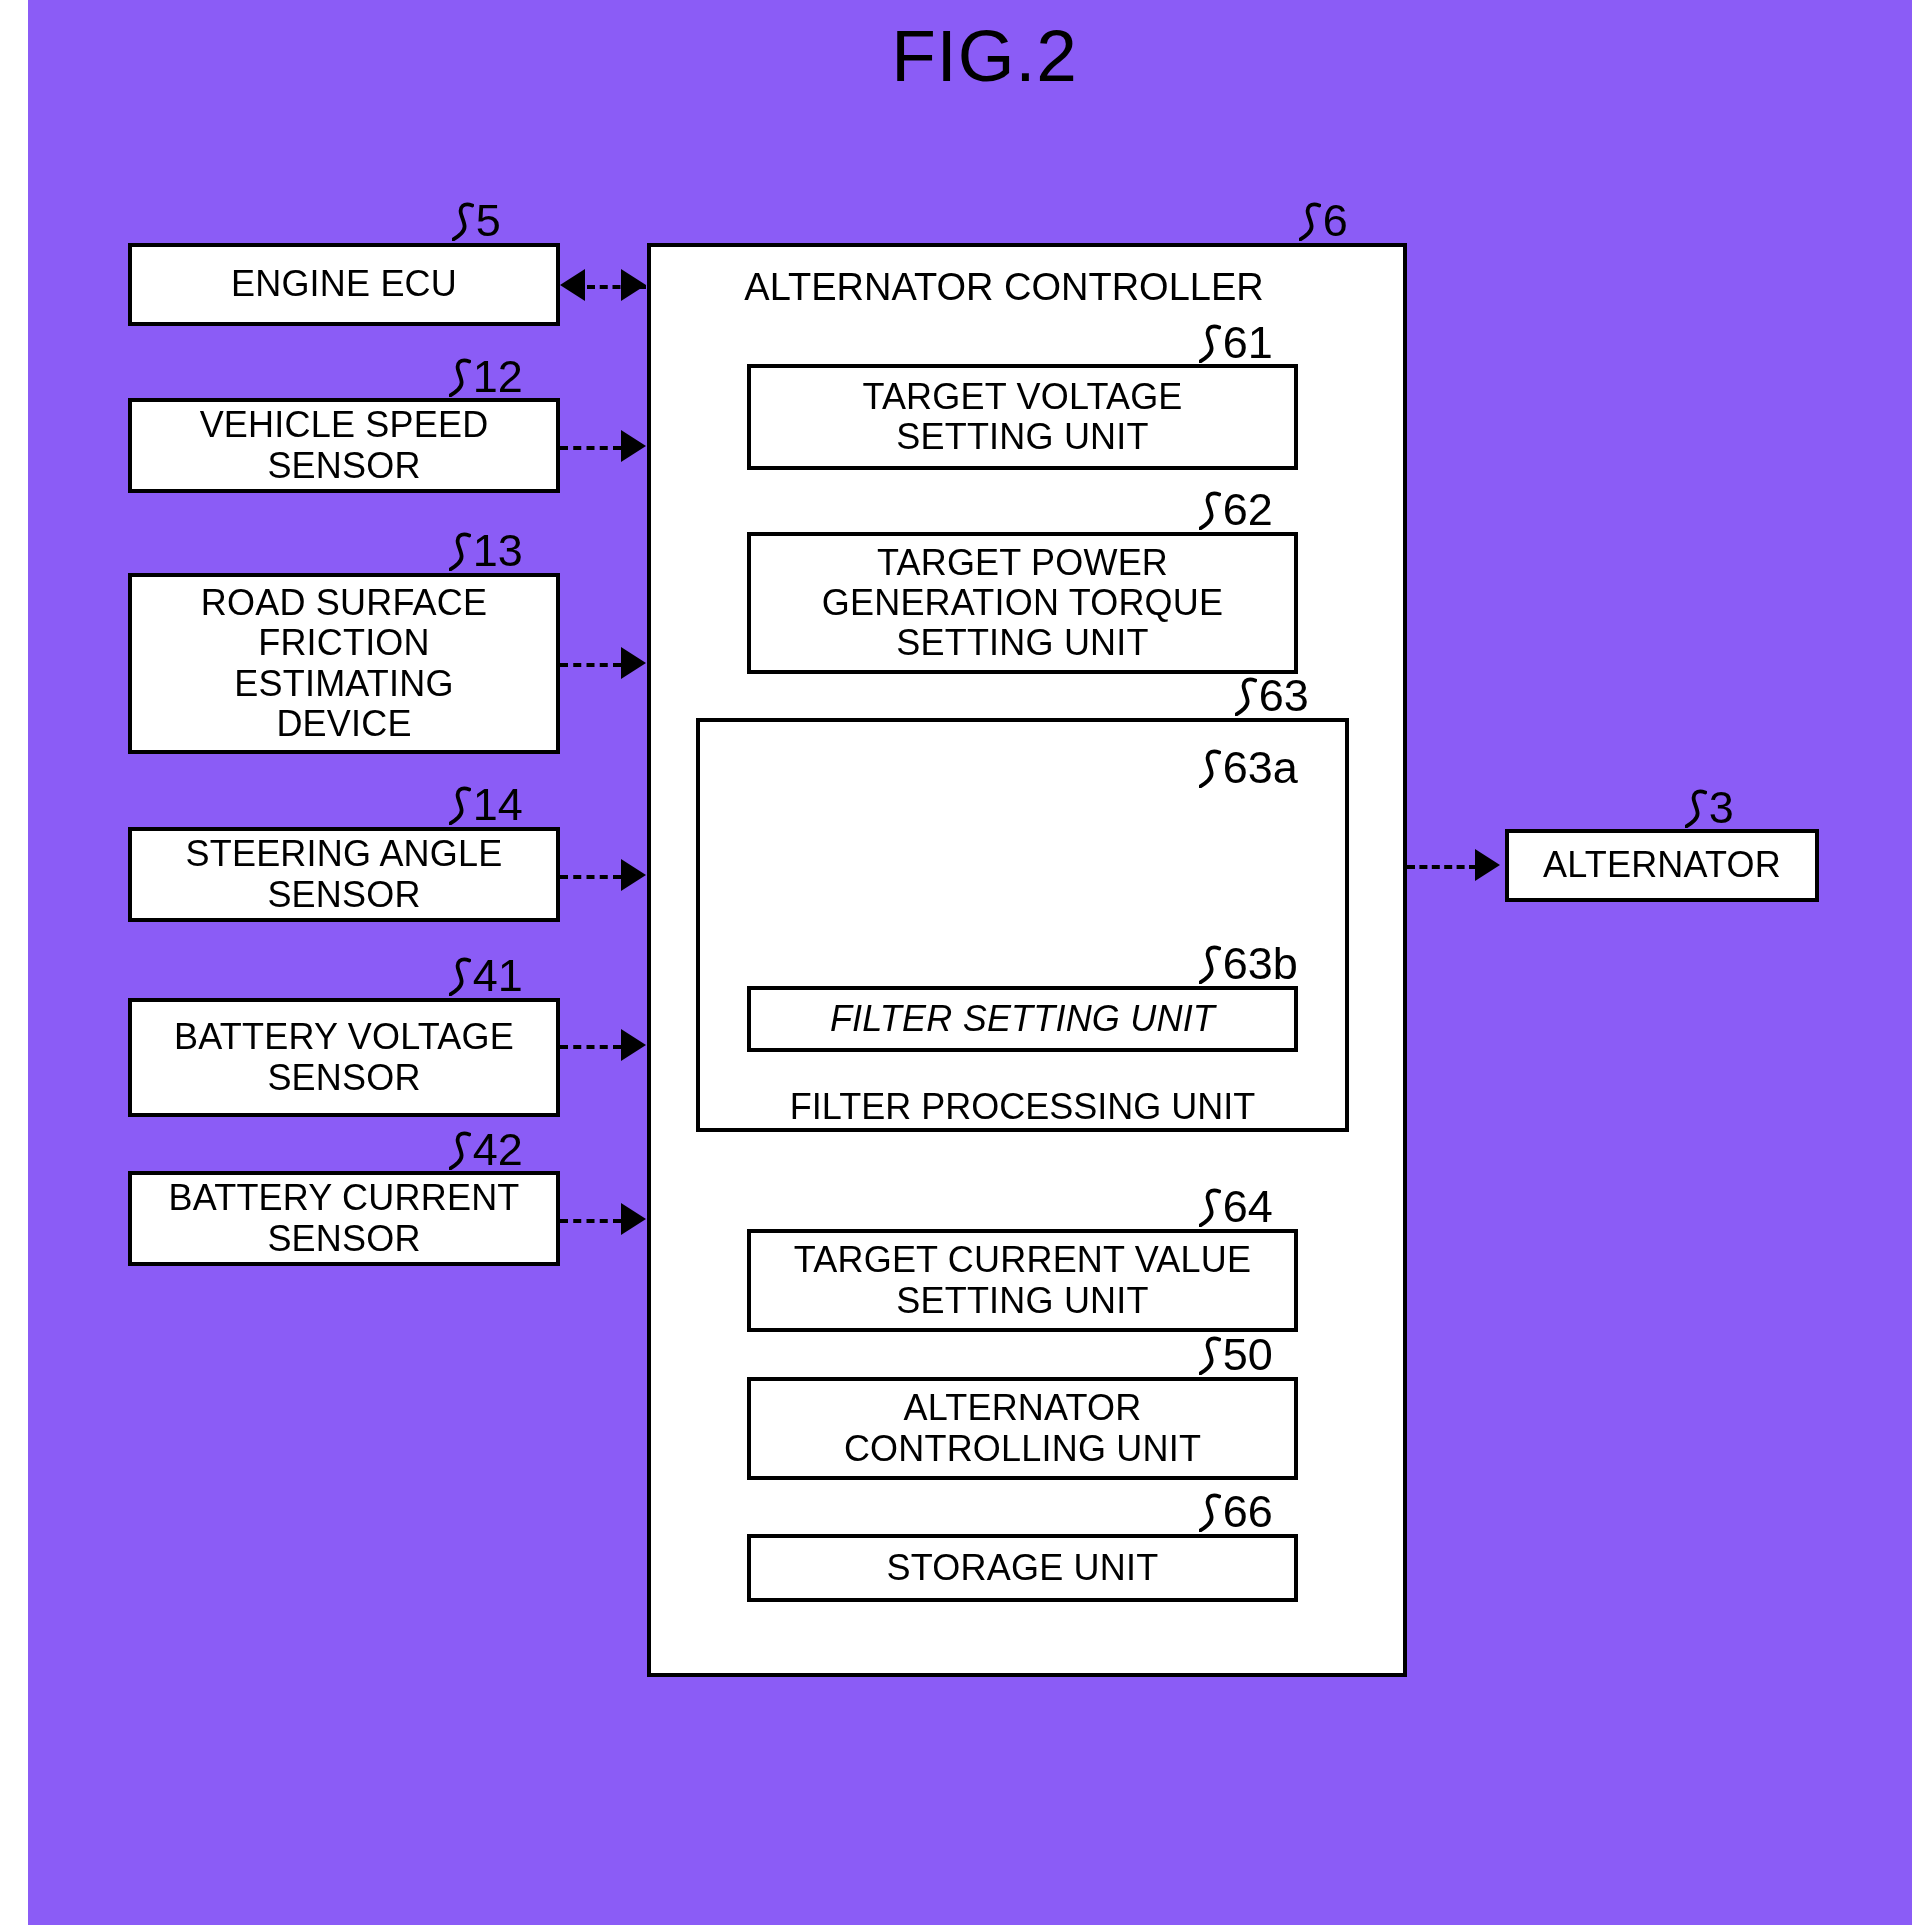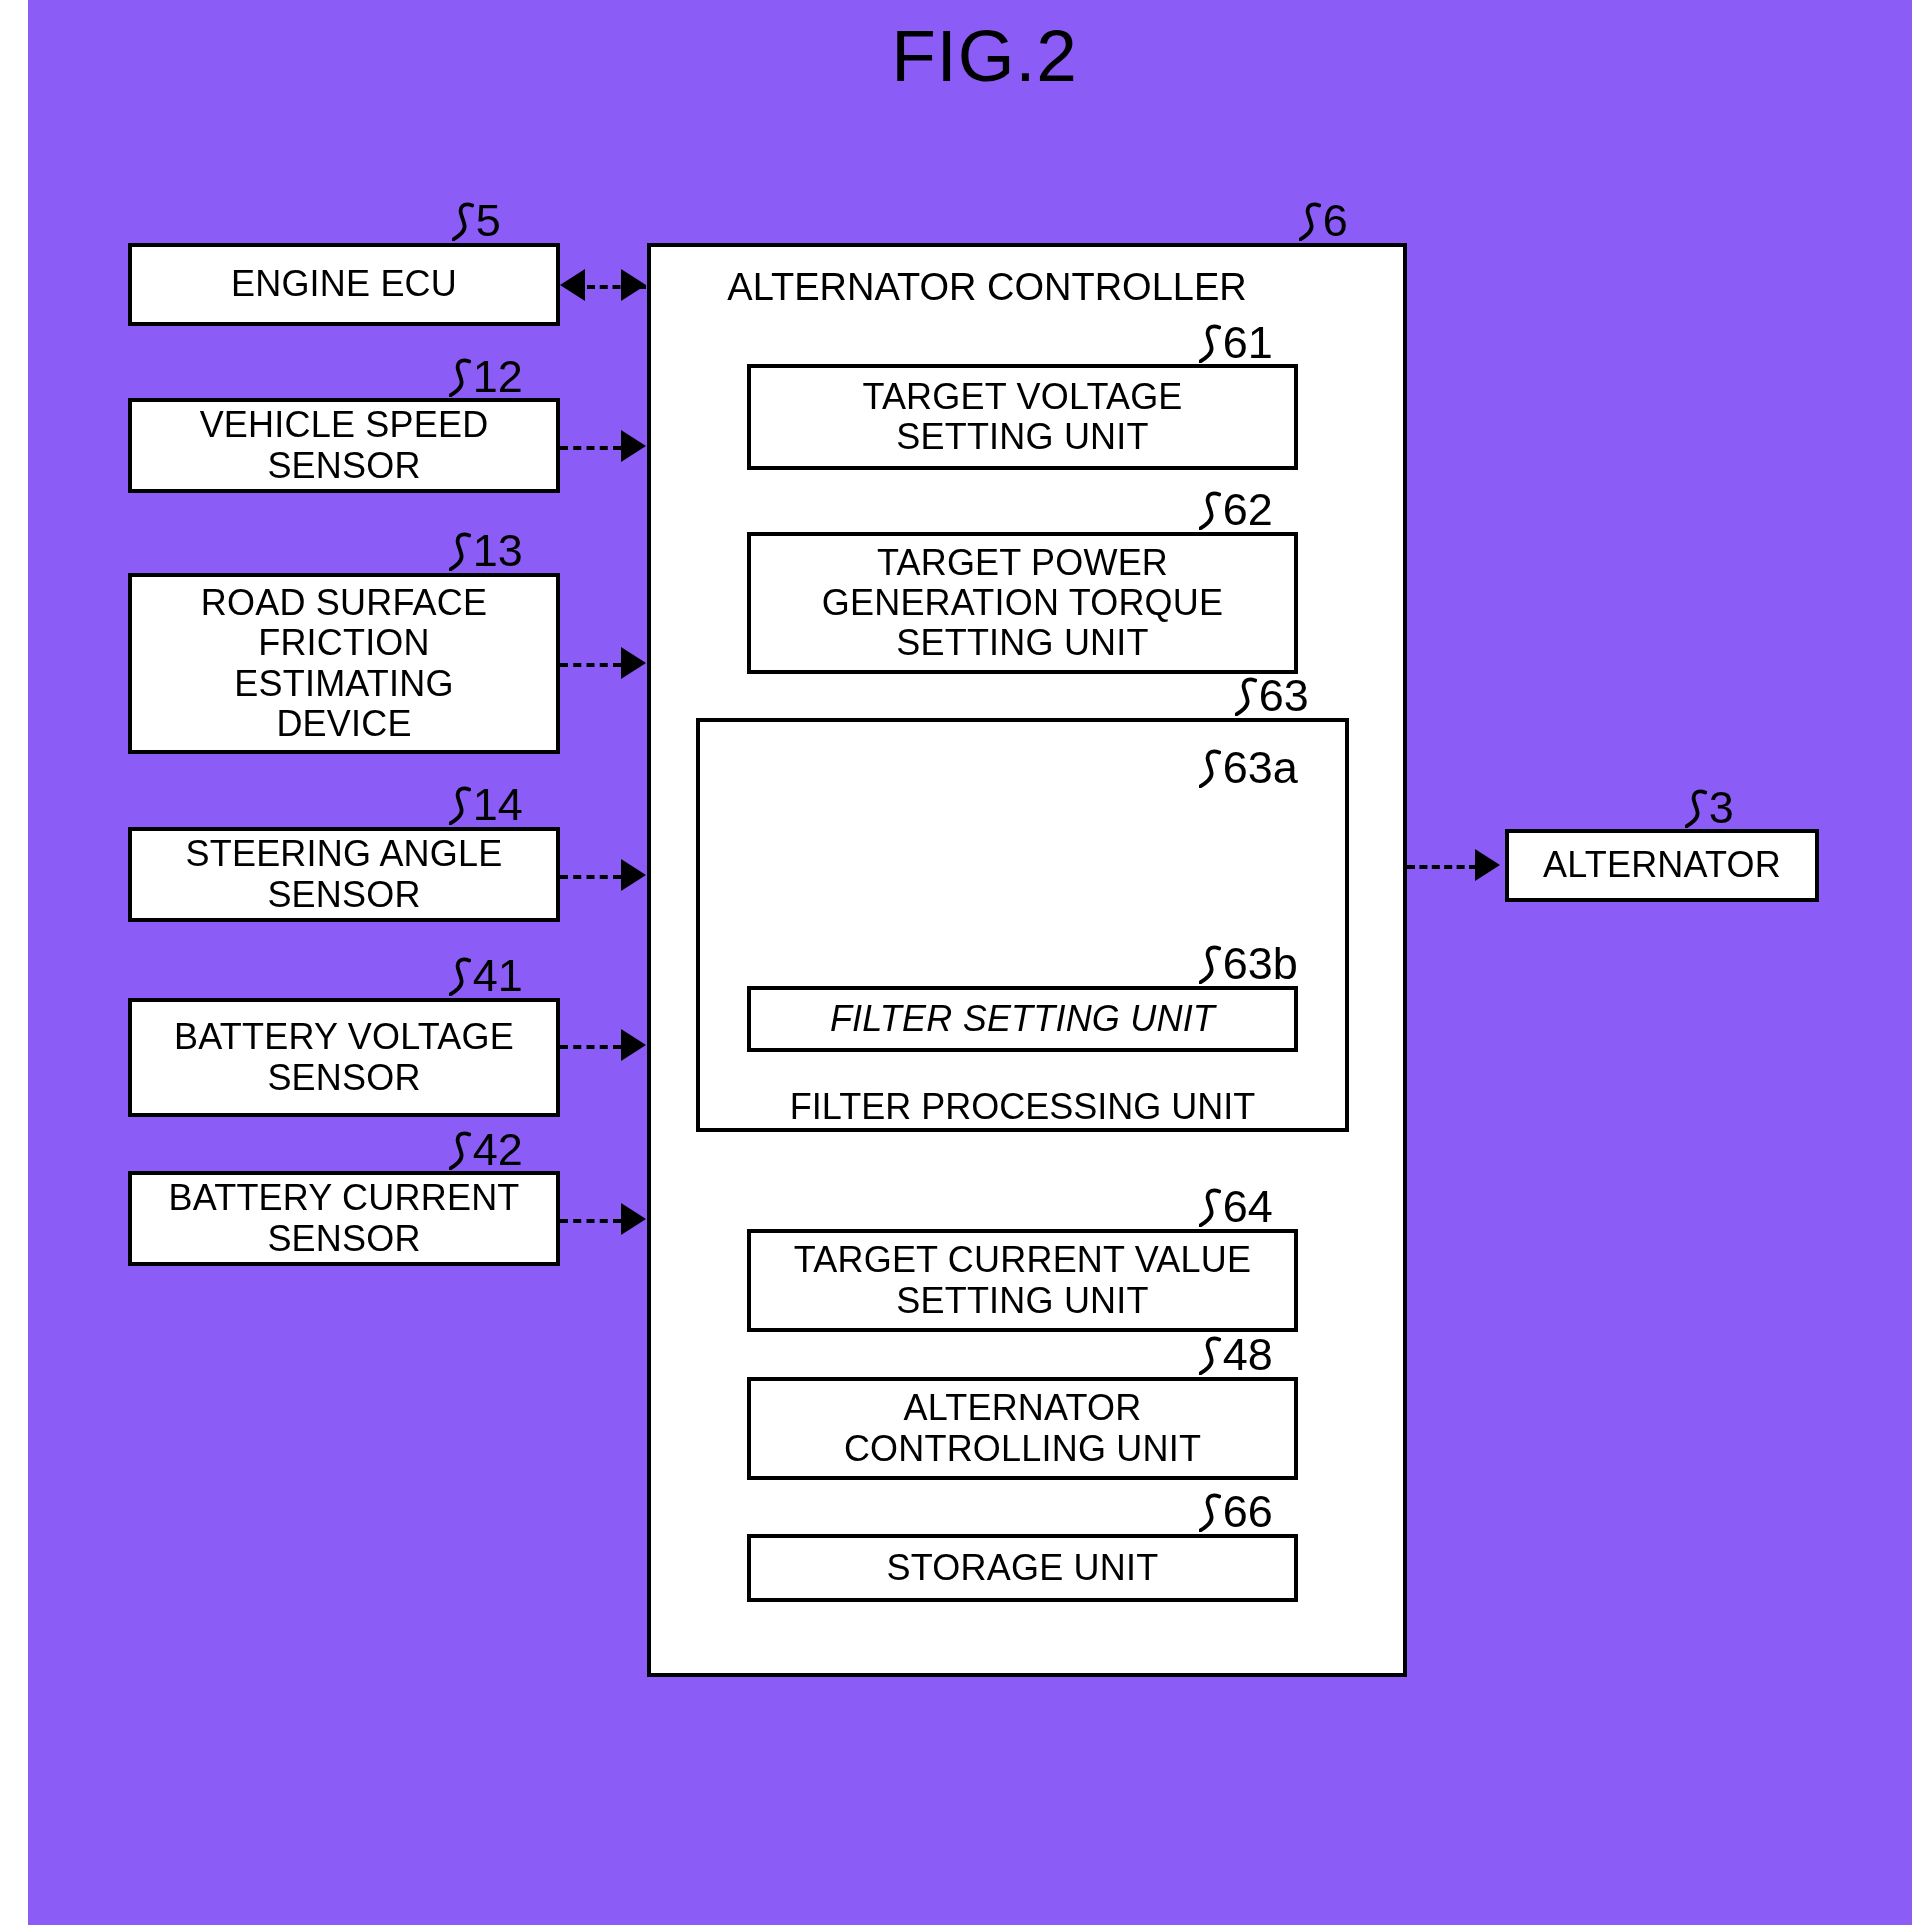--- a/index.html
+++ b/index.html
@@ -199,21 +199,21 @@
   <div class="arrow-r" style="left:593px; top:859px;"></div>
 
   <div class="dash-line" style="left:532px; top:1045px; width:61px;"></div>
   <div class="arrow-r" style="left:593px; top:1029px;"></div>
 
   <div class="dash-line" style="left:532px; top:1219px; width:61px;"></div>
   <div class="arrow-r" style="left:593px; top:1203px;"></div>
 
   <div class="box outer" style="left:619px; top:243px; width:760px; height:1434px;">
   </div>
-  <div class="ctrl-title" style="left:619px; top:267px; width:680px;">ALTERNATOR CONTROLLER</div>
+  <div class="ctrl-title" style="left:636px; top:267px; width:680px;">ALTERNATOR CONTROLLER</div>
   <div class="ref" style="left:1271px; top:197px;">
     <span class="squiggle">
       <svg viewBox="0 0 26 46">
           <path d="M24 4 C14 0, 8 6, 11 15 C14 25, 18 30, 11 37 C6 42, 2 44, 0 45" fill="none" stroke="#000" stroke-width="4.5" stroke-linecap="round"></path>
         </svg>
     </span><span>6</span>
   </div>
 
   <div class="box" style="left:719px; top:364px; width:551px; height:106px;">
     <span style="white-space:pre-line;">TARGET VOLTAGE
@@ -285,21 +285,21 @@
 
   <div class="box" style="left:719px; top:1377px; width:551px; height:103px;">
     <span style="white-space:pre-line;">ALTERNATOR
 CONTROLLING UNIT</span>
   </div>
   <div class="ref" style="left:1171px; top:1331px;">
     <span class="squiggle">
       <svg viewBox="0 0 26 46">
           <path d="M24 4 C14 0, 8 6, 11 15 C14 25, 18 30, 11 37 C6 42, 2 44, 0 45" fill="none" stroke="#000" stroke-width="4.5" stroke-linecap="round"></path>
         </svg>
-    </span><span>48</span>
+    </span><span>50</span>
   </div>
 
   <div class="box" style="left:719px; top:1534px; width:551px; height:68px;">
     <span style="white-space:pre-line;">STORAGE UNIT</span>
   </div>
   <div class="ref" style="left:1171px; top:1488px;">
     <span class="squiggle">
       <svg viewBox="0 0 26 46">
           <path d="M24 4 C14 0, 8 6, 11 15 C14 25, 18 30, 11 37 C6 42, 2 44, 0 45" fill="none" stroke="#000" stroke-width="4.5" stroke-linecap="round"></path>
         </svg>

